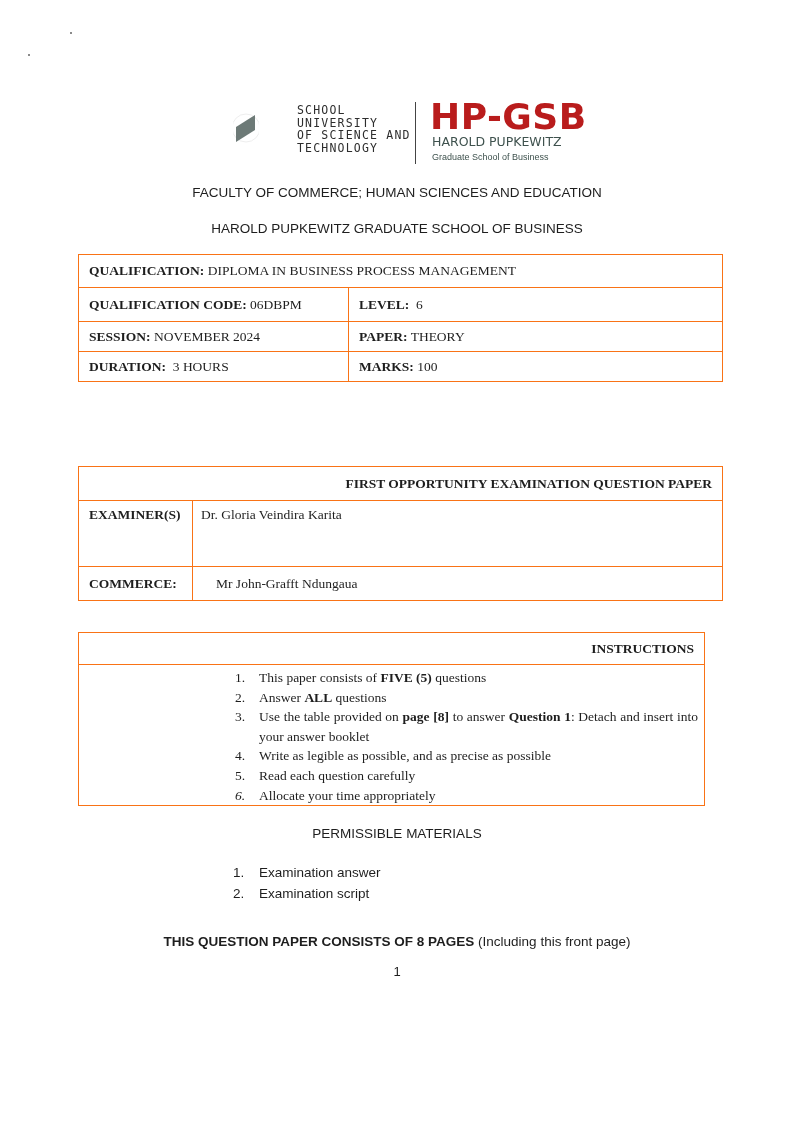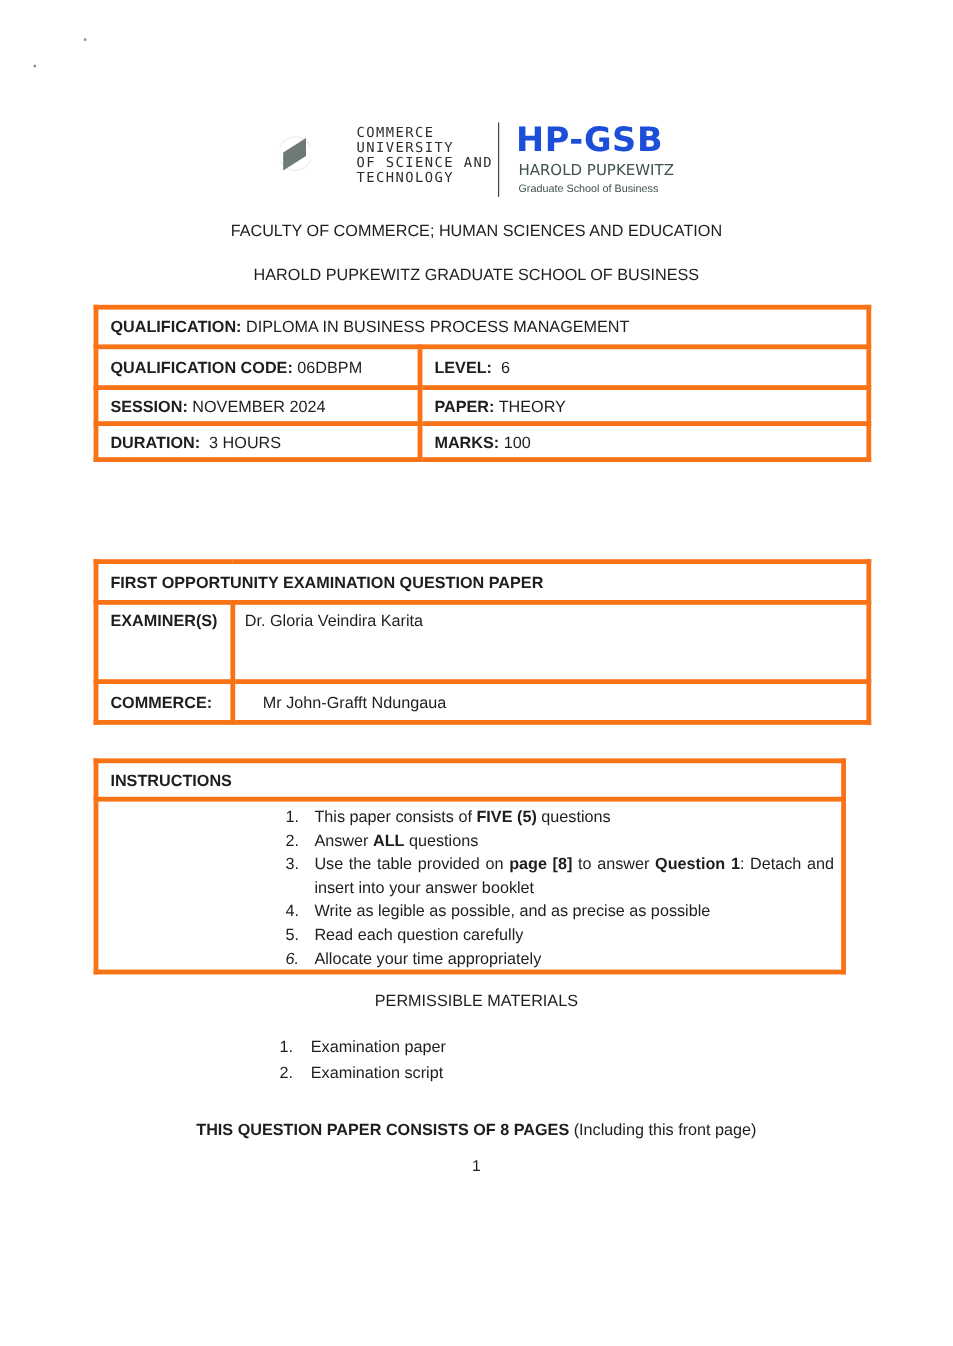--- a/index.html
+++ b/index.html
@@ -17,22 +17,22 @@
   .nust-text {
     position: absolute; left: 297px; top: 104px;
     font-family: "DejaVu Sans Mono", monospace; font-size: 11.5px; line-height: 12.5px;
     letter-spacing: 1.2px; color: #2d2d2d;
   }
   .logo-divider {
     position: absolute; left: 415px; top: 102px; width: 1px; height: 62px; background: #444;
   }
   .gsb-big {
     position: absolute; left: 430px; top: 97px;
-    font-family: "DejaVu Sans", sans-serif; font-weight: bold; font-size: 28px; line-height: 40px;
-    color: #1d4ed8; letter-spacing: 0.5px;
+    font-family: "DejaVu Sans", sans-serif; font-weight: bold; font-size: 36px; line-height: 40px;
+    color: #b91c1c; letter-spacing: 0.5px;
   }
   .gsb-sub1 {
     position: absolute; left: 432px; top: 135px;
     font-family: "DejaVu Sans", sans-serif; font-size: 12.5px; line-height: 14px; color: #3f524e;
   }
   .gsb-sub2 {
     position: absolute; left: 432px; top: 152px;
     font-family: Liberation Sans, sans-serif; font-size: 9px; line-height: 11px; color: #3f524e;
   }
 
@@ -40,25 +40,25 @@
     position: absolute; left: 0; width: 794px; text-align: center;
     font-weight: normal; font-size: 13.5px; color: #1e1e1e;
   }
 
   
   table.grid {
     position: absolute; border-collapse: collapse; table-layout: fixed;
     font-size: 13.5px;
   }
   table.grid td {
-    border: 4px solid #f97316; padding: 0 10px; vertical-align: middle;
+    border: 1px solid #f97316; padding: 0 10px; vertical-align: middle; font-family: Liberation Serif, serif;
   }
   .lbl { font-weight: bold; }
   .val { font-weight: normal; }
-  .center { text-align: left; }
+  .center { text-align: right; }
 
   .inst-list { list-style: none; margin: 0; padding: 0; }
   .inst-list li { position: relative; padding-left: 24px; line-height: 19.6px; font-size: 13.5px; }
   .inst-list .num { position: absolute; left: 0; top: 0; }
   .inst-list .num.ital { font-style: italic; }
 
   .mat-list { position: absolute; left: 233px; top: 862px; list-style: none; margin: 0; padding: 0; }
   .mat-list li { position: relative; padding-left: 26px; line-height: 21px; font-size: 13.5px; }
   .mat-list .num { position: absolute; left: 0; top: 0; }
 
@@ -75,21 +75,21 @@
 
 <div class="speck" style="left:70px;top:32px;"></div>
 <div class="speck" style="left:28px;top:54px;"></div>
 
 <div>
   <svg class="nust-mark" viewBox="0 0 26 30">
     <circle cx="13" cy="15" r="14" fill="none" stroke="#eeeeee" stroke-width="1"></circle>
     <polygon points="3,14 22,2 22,17 3,29" fill="#6d7a77"></polygon>
   </svg>
   <div class="nust-text">
-    <div>COMMERCE</div>
+    <div>SCHOOL</div>
     <div>UNIVERSITY</div>
     <div>OF SCIENCE AND</div>
     <div>TECHNOLOGY</div>
   </div>
   <div class="logo-divider"></div>
   <div class="gsb-big">HP-GSB</div>
   <div class="gsb-sub1">HAROLD PUPKEWITZ</div>
   <div class="gsb-sub2">Graduate School of Business</div>
 </div>
 
@@ -189,21 +189,21 @@
       </ul>
     </td>
   </tr>
 </tbody>
   </table>
 
 <div class="heading" style="top:826px;">PERMISSIBLE MATERIALS</div>
 <ul class="mat-list">
   <li>
     <span class="num">1.</span>
-    <span>Examination paper</span>
+    <span>Examination answer</span>
   </li>
   <li>
     <span class="num">2.</span>
     <span>Examination script</span>
   </li>
 </ul>
 
 <div class="footer-line">
   <b>THIS QUESTION PAPER CONSISTS OF 8 PAGES</b><span style="white-space:pre;"> (Including this front page)</span>
 </div>

